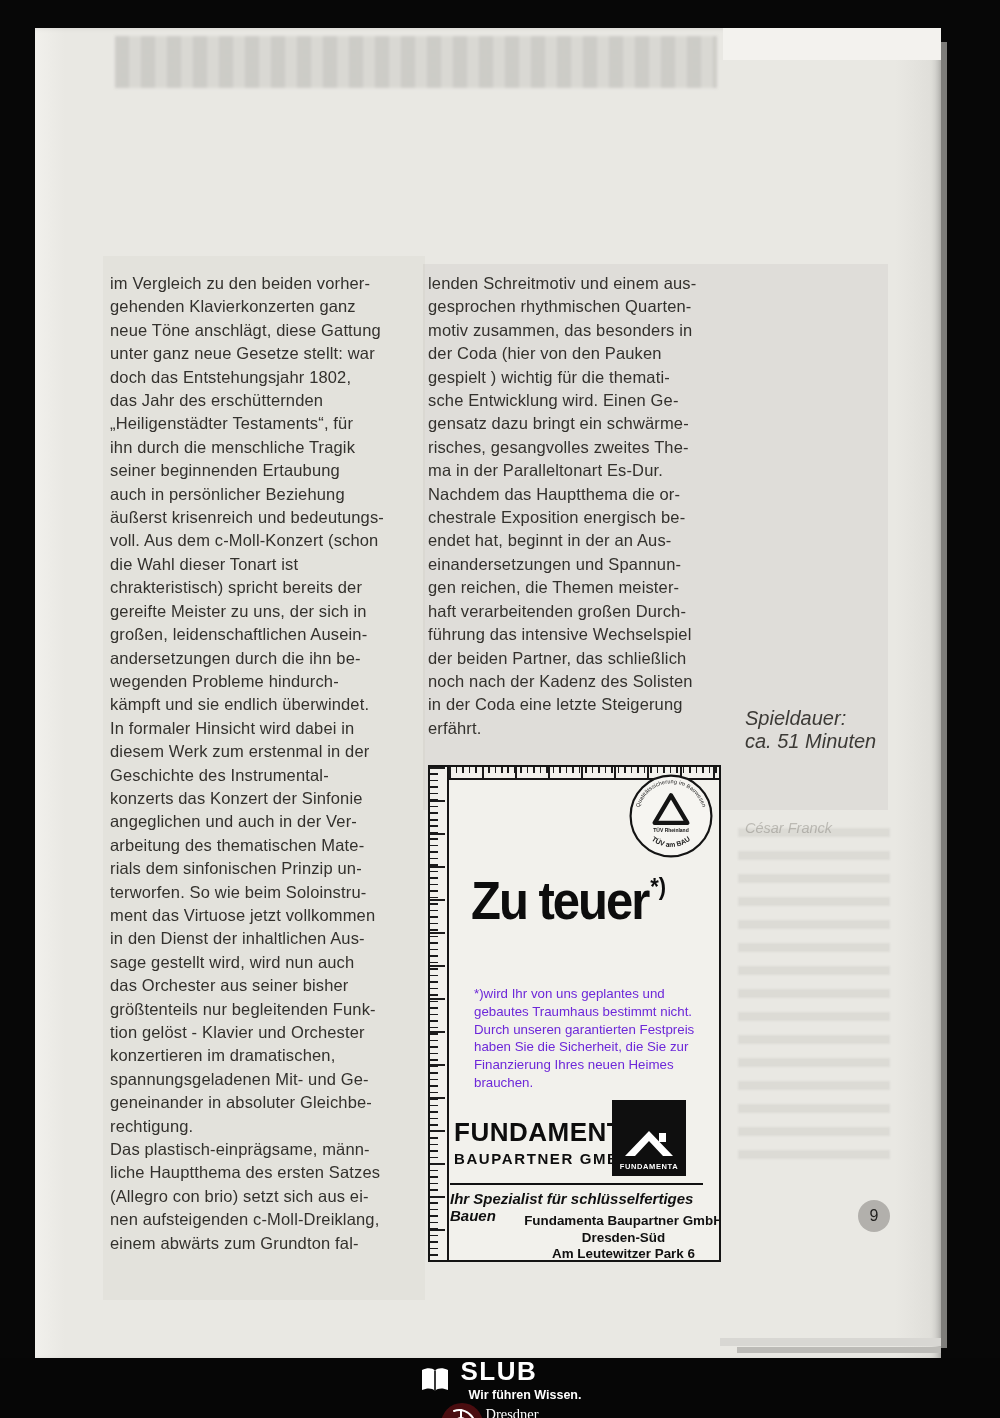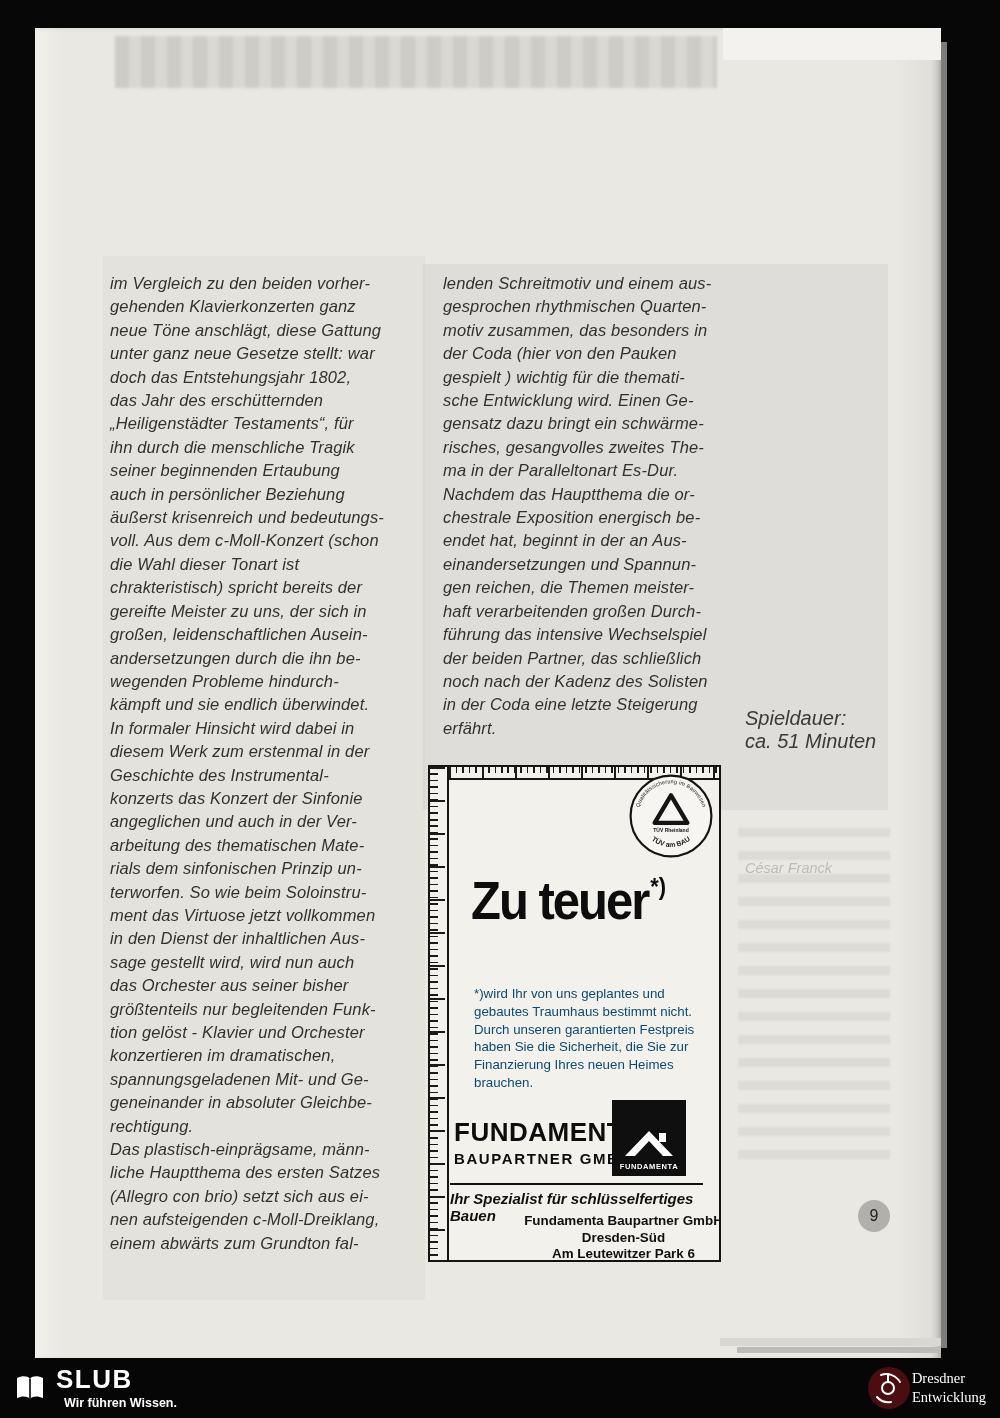--- a/index.html
+++ b/index.html
@@ -15,27 +15,27 @@
   .stack2{position:absolute;left:737px;top:1347px;width:204px;height:6px;background:#bcbbb7;}
 
   .strip-top-right{position:absolute;left:688px;top:0;width:218px;height:32px;background:#f3f2ee;}
   .shade-header{position:absolute;left:80px;top:8px;width:602px;height:52px;background:#d9d8d3;
         filter:blur(1.5px);
         background-image:repeating-linear-gradient(to right,rgba(0,0,0,.06) 0 14px,transparent 14px 26px);}
   .shade-left{position:absolute;left:68px;top:228px;width:322px;height:1044px;background:rgba(110,108,102,.05);}
   .shade-right{position:absolute;left:388px;top:236px;width:465px;height:546px;background:rgba(110,108,102,.08);}
 
   .col{position:absolute;font-size:16.5px;line-height:23.4px;letter-spacing:.15px;
-       color:#33312d;white-space:pre-line;font-style:italic;}
+       color:#33312d;white-space:pre-line;}
   .col-left{left:75px;top:244px;width:303px;}
-  .col-right{left:408px;top:244px;width:304px;}
+  .col-right{left:393px;top:244px;width:304px;}
 
   .sidenote{position:absolute;left:710px;top:679px;width:170px;font-style:italic;
             font-size:20px;line-height:23px;color:#3c3a36;}
-  .ghost-caption{position:absolute;left:710px;top:832px;font-style:italic;font-size:14.5px;
+  .ghost-caption{position:absolute;left:710px;top:792px;font-style:italic;font-size:14.5px;
             color:#bdbbb5;filter:blur(.3px);}
   .ghost-block{position:absolute;left:703px;top:800px;width:152px;height:332px;opacity:.75;
             background:repeating-linear-gradient(to bottom,rgba(60,58,54,.10) 0 9px,transparent 9px 23px);
             filter:blur(1.2px);}
 
   
   .ad{position:absolute;left:393px;top:737px;width:293px;height:497px;box-sizing:border-box;
       background:#f2f1ec;border:2px solid #141414;overflow:hidden;}
   .ad-ruler-left{position:absolute;left:0;top:0;bottom:0;width:17px;border-right:2px solid #151515;
       background-image:
@@ -45,41 +45,41 @@
   .ad-ruler-top{position:absolute;left:19px;right:0;top:0;height:11px;border-bottom:2px solid #151515;
       background-image:
         repeating-linear-gradient(to right,#1b1b1b 0 1.5px,transparent 1.5px 6.5px),
         repeating-linear-gradient(to right,#1b1b1b 0 2px,transparent 2px 33px);
       background-size:100% 6px,100% 11px;background-repeat:no-repeat;}
   .ad-badge{position:absolute;top:6px;right:5px;width:86px;height:86px;}
   .ad-headline{position:absolute;left:41px;top:103px;font-size:49px;font-weight:bold;
       letter-spacing:-2px;color:#0d0d0d;transform:scaleY(1.08);transform-origin:left top;white-space:nowrap;}
   .ad-headline .mark{font-size:22px;letter-spacing:0;position:relative;top:-22px;left:2px;}
   .ad-body{position:absolute;left:44px;top:218px;width:228px;font-size:13.3px;line-height:17.8px;
-      color:#0c4a6e;white-space:pre-line;}
+      color:#6d28d9;white-space:pre-line;}
   .ad-company{position:absolute;left:24px;top:352px;color:#0d0d0d;line-height:1;}
   .ad-company-name{font-size:26px;font-weight:bold;letter-spacing:.5px;}
   .ad-company-sub{font-size:15px;font-weight:bold;letter-spacing:1.6px;margin-top:6px;}
   .ad-logo-square{position:absolute;left:182px;top:333px;width:74px;height:76px;background:#0f0f0f;
       display:flex;flex-direction:column;align-items:center;justify-content:flex-end;
       padding-bottom:5px;box-sizing:border-box;}
   .ad-logo-square svg{margin-bottom:4px;}
   .ad-logo-label{color:#fff;font-size:7.5px;font-weight:bold;letter-spacing:.6px;}
   .ad-tagline{position:absolute;left:20px;top:416px;width:253px;font-style:italic;font-size:15px;
       color:#101010;border-top:2px solid #111;padding-top:5px;font-weight:bold;}
   .ad-address{position:absolute;left:20px;top:446px;width:253px;font-weight:bold;
       font-size:13.4px;line-height:16.5px;color:#101010;text-align:center;white-space:pre-line;margin-left:47px;}
 
   .page-num{position:absolute;left:823px;top:1172px;width:32px;height:32px;border-radius:50%;
       background:#b2b0ac;display:flex;align-items:center;justify-content:center;
       font-size:16px;color:#1f1e1c;}
 
   
   .footer{position:absolute;left:0;top:1358px;width:1000px;height:60px;background:#060606;
-      display:flex;align-items:center;justify-content:space-between;box-sizing:border-box;padding:0 14px;}
+      display:flex;align-items:center;justify-content:space-between;box-sizing:border-box;padding:0 14px;flex-direction:column;}
   .footer-left{display:flex;align-items:center;gap:10px;}
   .slub-name{color:#fff;font-size:26px;font-weight:bold;letter-spacing:1.5px;line-height:1;}
   .slub-tag{color:#fff;font-size:12.5px;font-weight:bold;margin-top:4px;margin-left:8px;}
   .footer-right{display:flex;align-items:center;gap:1px;font-family:Liberation Serif, serif;}
   .phil-text{color:#fff;font-size:14.5px;line-height:1.3;}
 </style>
 </head>
 <body>
 
 <div class="scan">

